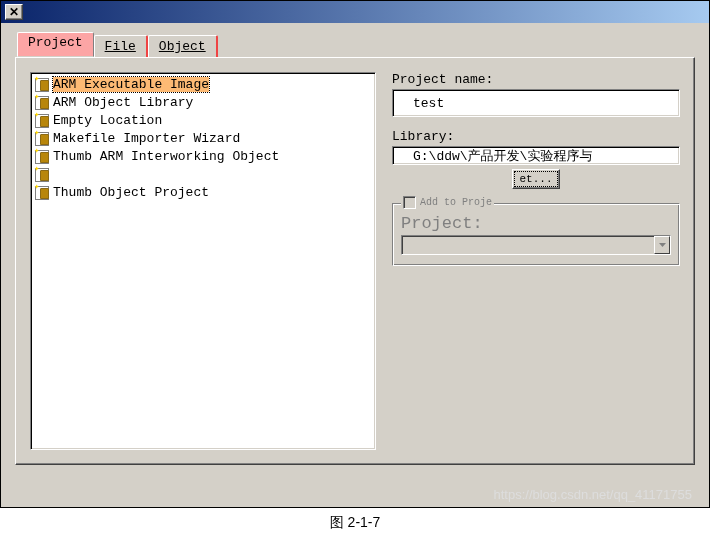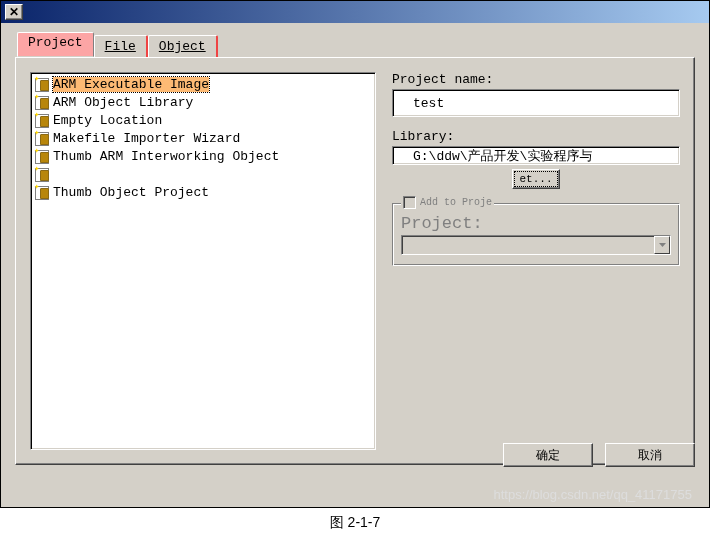--- a/index.html
+++ b/index.html
@@ -122,21 +122,17 @@
             <div class="combo-btn">
               <svg viewBox="0 0 7 4">
                   <polygon points="0,0 7,0 3.5,4" fill="#808080"></polygon>
                 </svg>
             </div>
           </div>
         </div>
       </div>
     </div>
 
-    <div class="buttons-row">
-      <button class="dlg-btn">确定</button>
-      <button class="dlg-btn">取消</button>
-    </div>
   </div>
 </div>
 
 <div class="caption">图 2-1-7</div>
 <div class="watermark">https://blog.csdn.net/qq_41171755</div>
 
 </body></html>

